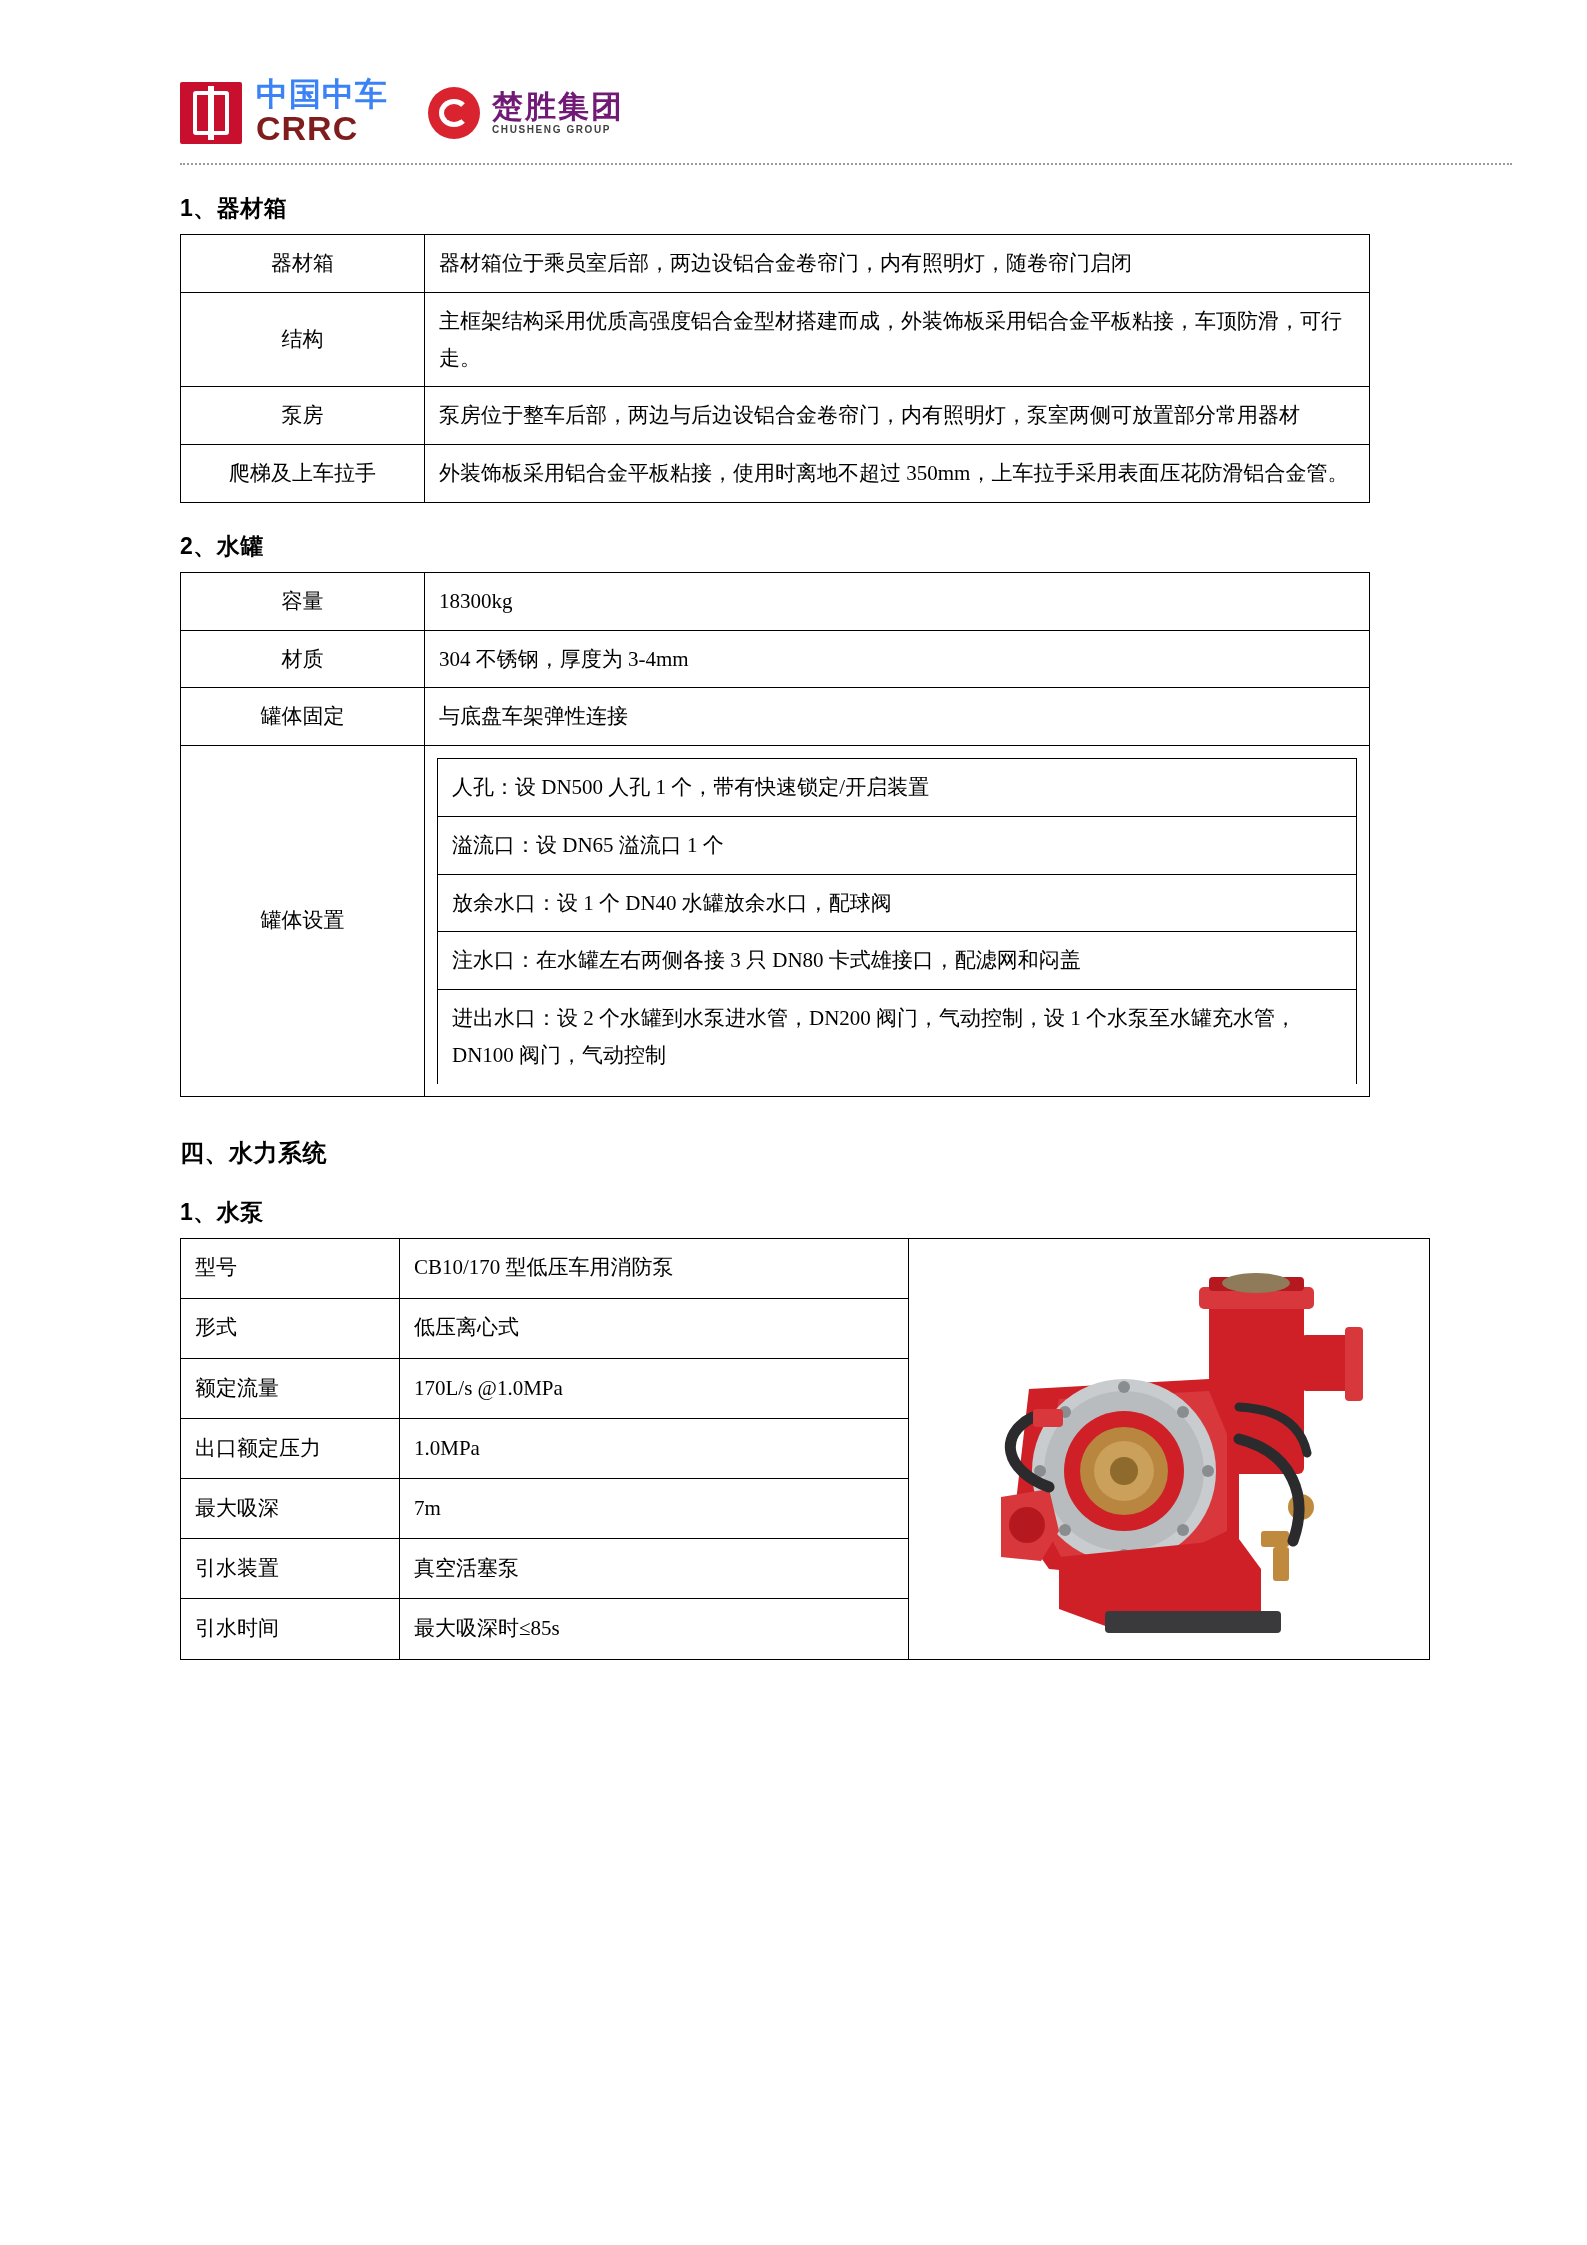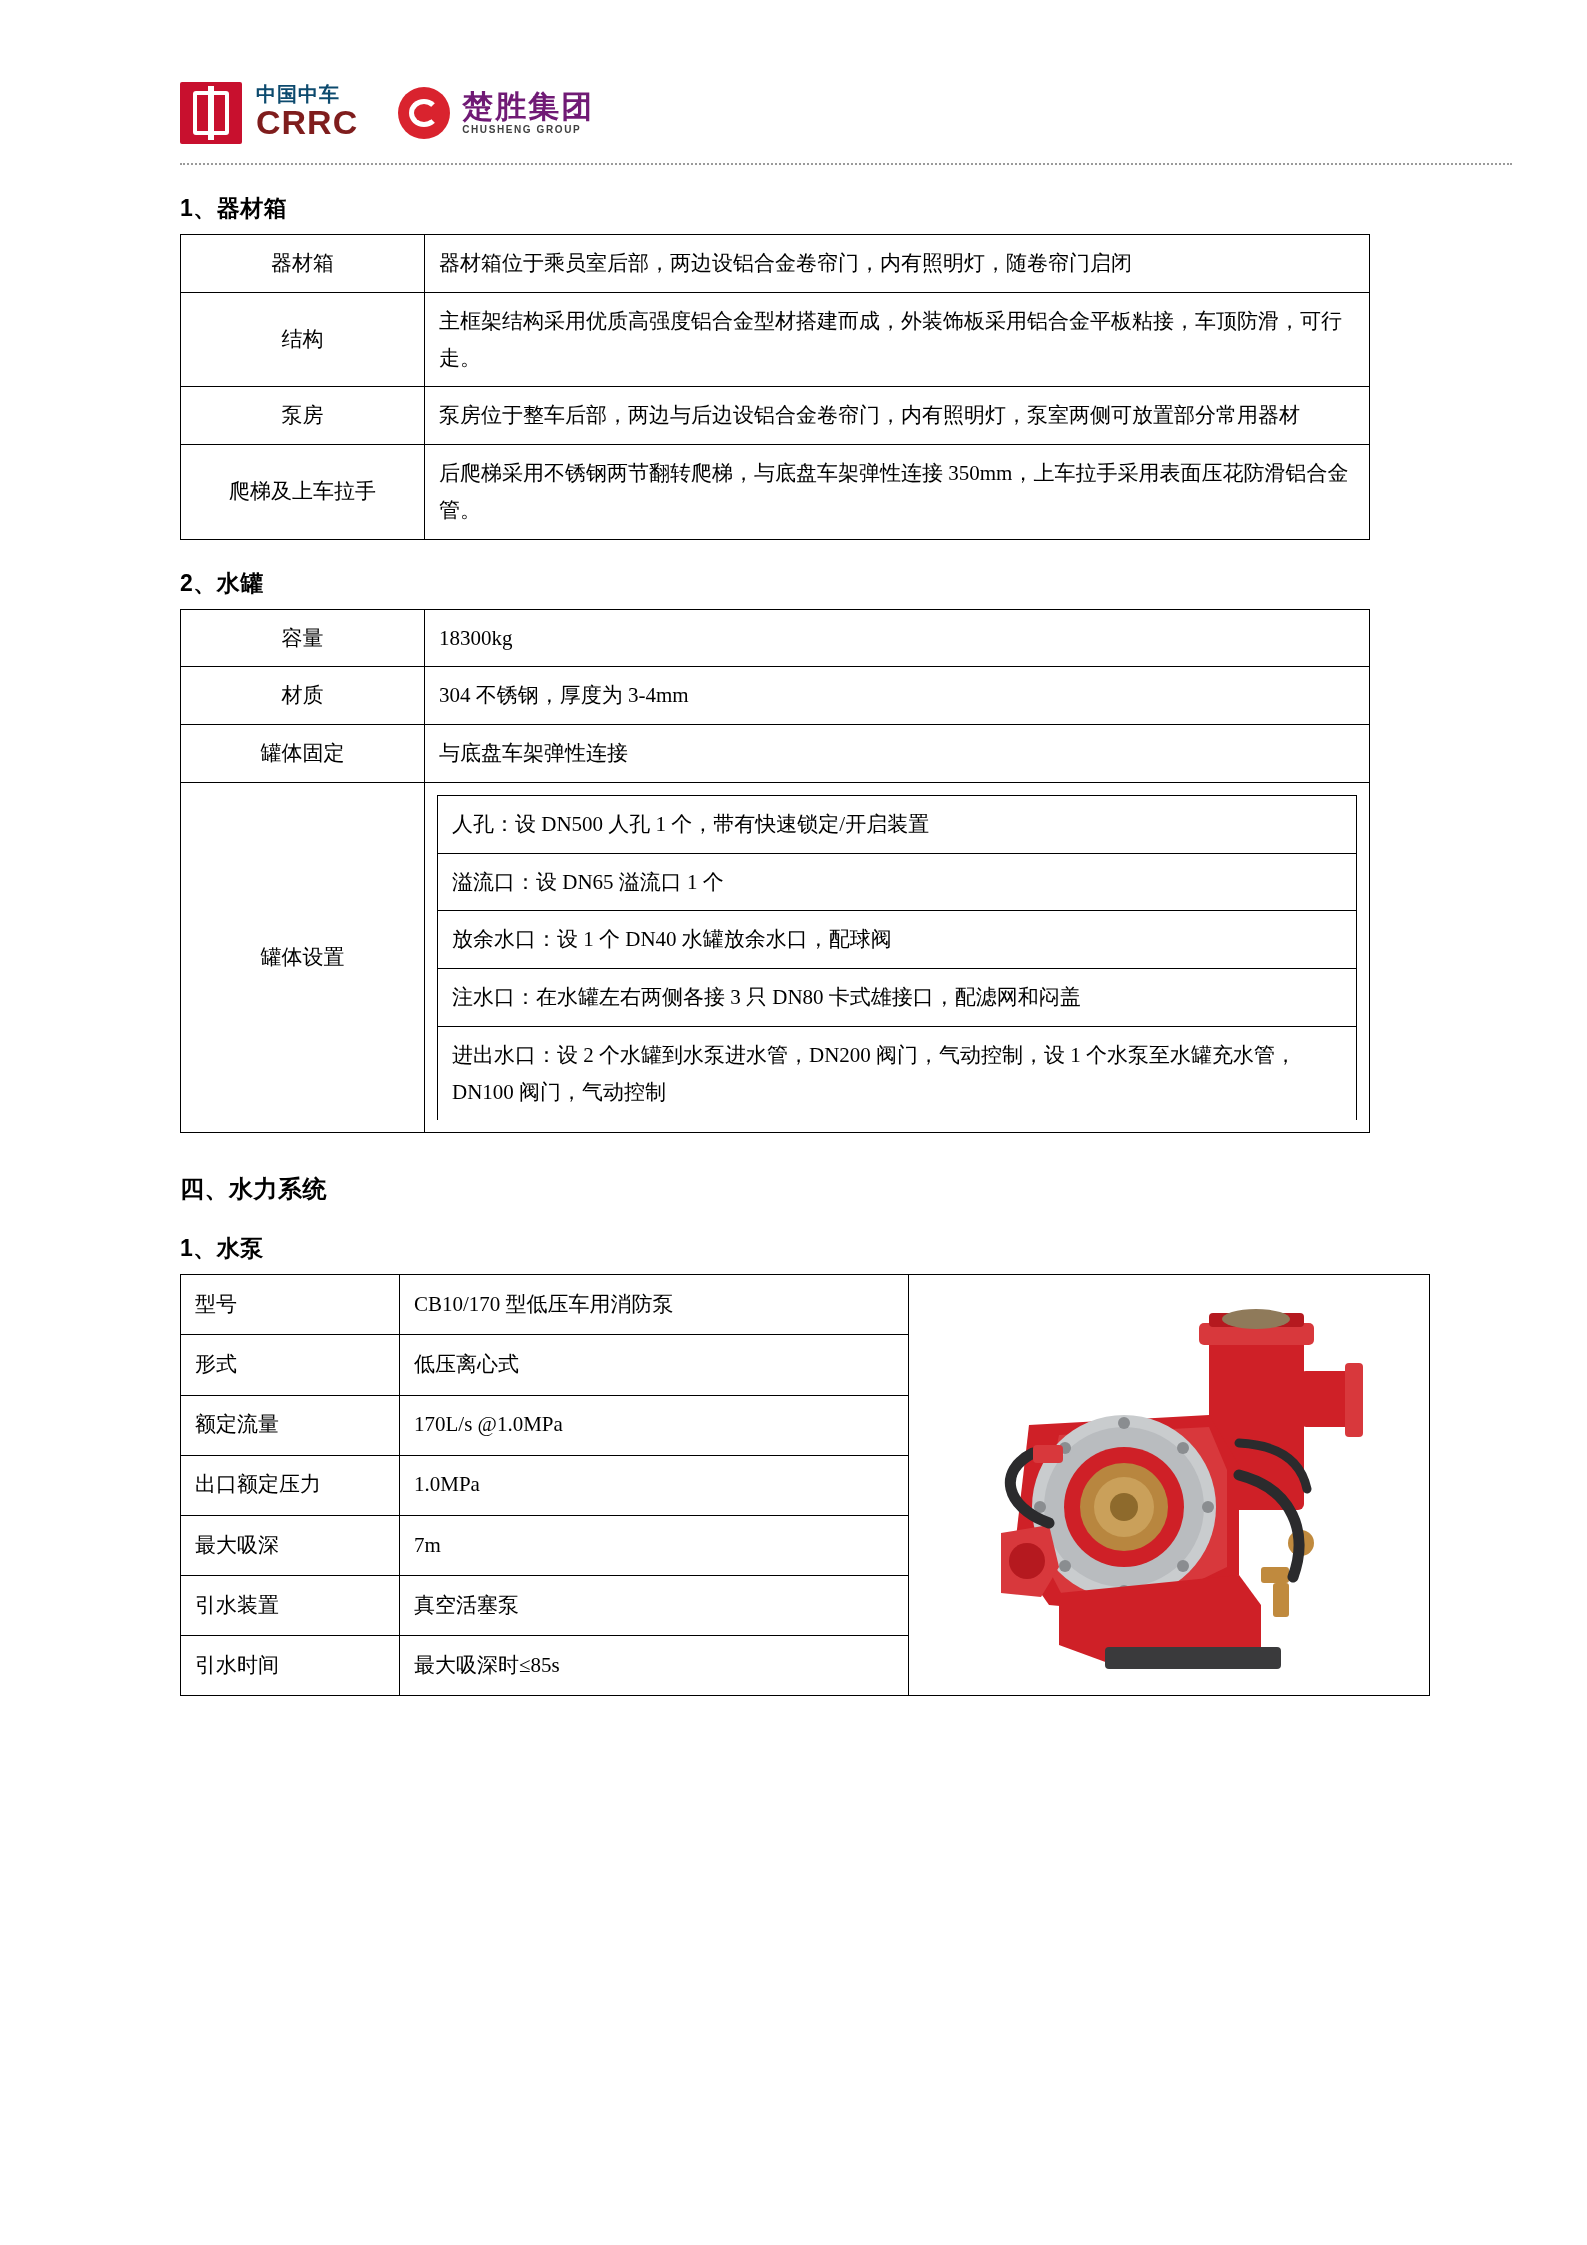--- a/index.html
+++ b/index.html
@@ -62,24 +62,24 @@
     position: absolute;
     left: 28px; top: 4px;
     width: 6px; height: 54px;
     background: #ffffff;
   }
   .crrc-text {
     line-height: 1.05;
   }
   .crrc-cn {
     font-family: "Liberation Sans", sans-serif;
-    font-size: 20px;
+    font-size: 32px;
     font-weight: bold;
     letter-spacing: 1px;
-    color: #0c4a6e;
+    color: #3b82f6;
   }
   .crrc-en {
     font-family: "Liberation Sans", sans-serif;
     font-size: 34px;
     font-weight: bold;
     letter-spacing: 1px;
     color: #7f1d1d;
   }
   .cs-logo {
     display: flex;
@@ -254,21 +254,21 @@
         <tr>
           <td class="label">结构</td>
           <td class="val">主框架结构采用优质高强度铝合金型材搭建而成，外装饰板采用铝合金平板粘接，车顶防滑，可行走。</td>
         </tr>
         <tr>
           <td class="label">泵房</td>
           <td class="val">泵房位于整车后部，两边与后边设铝合金卷帘门，内有照明灯，泵室两侧可放置部分常用器材</td>
         </tr>
         <tr>
           <td class="label">爬梯及上车拉手</td>
-          <td class="val">后爬梯采用不锈钢两节翻转爬梯，与底盘车架弹性连接 350mm，上车拉手采用表面压花防滑铝合金管。</td>
+          <td class="val">外装饰板采用铝合金平板粘接，使用时离地不超过 350mm，上车拉手采用表面压花防滑铝合金管。</td>
         </tr>
       </tbody>
     </table>
 
     <div class="sec-title">2、水罐</div>
     <table class="doc">
       <tbody>
         <tr>
           <td class="label">容量</td>
           <td class="val">18300kg</td>

